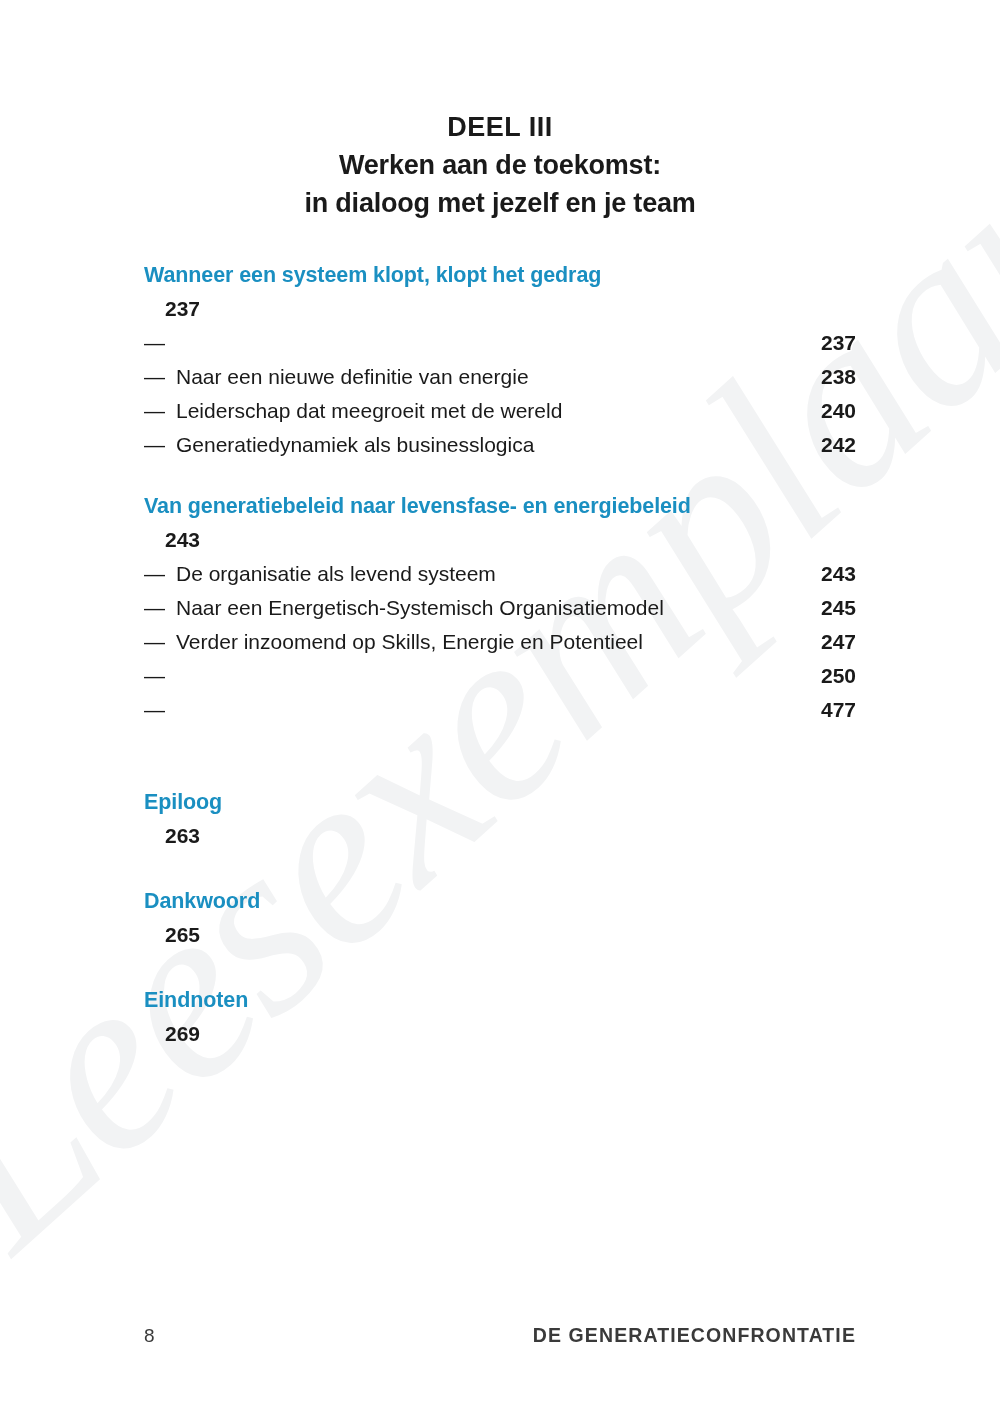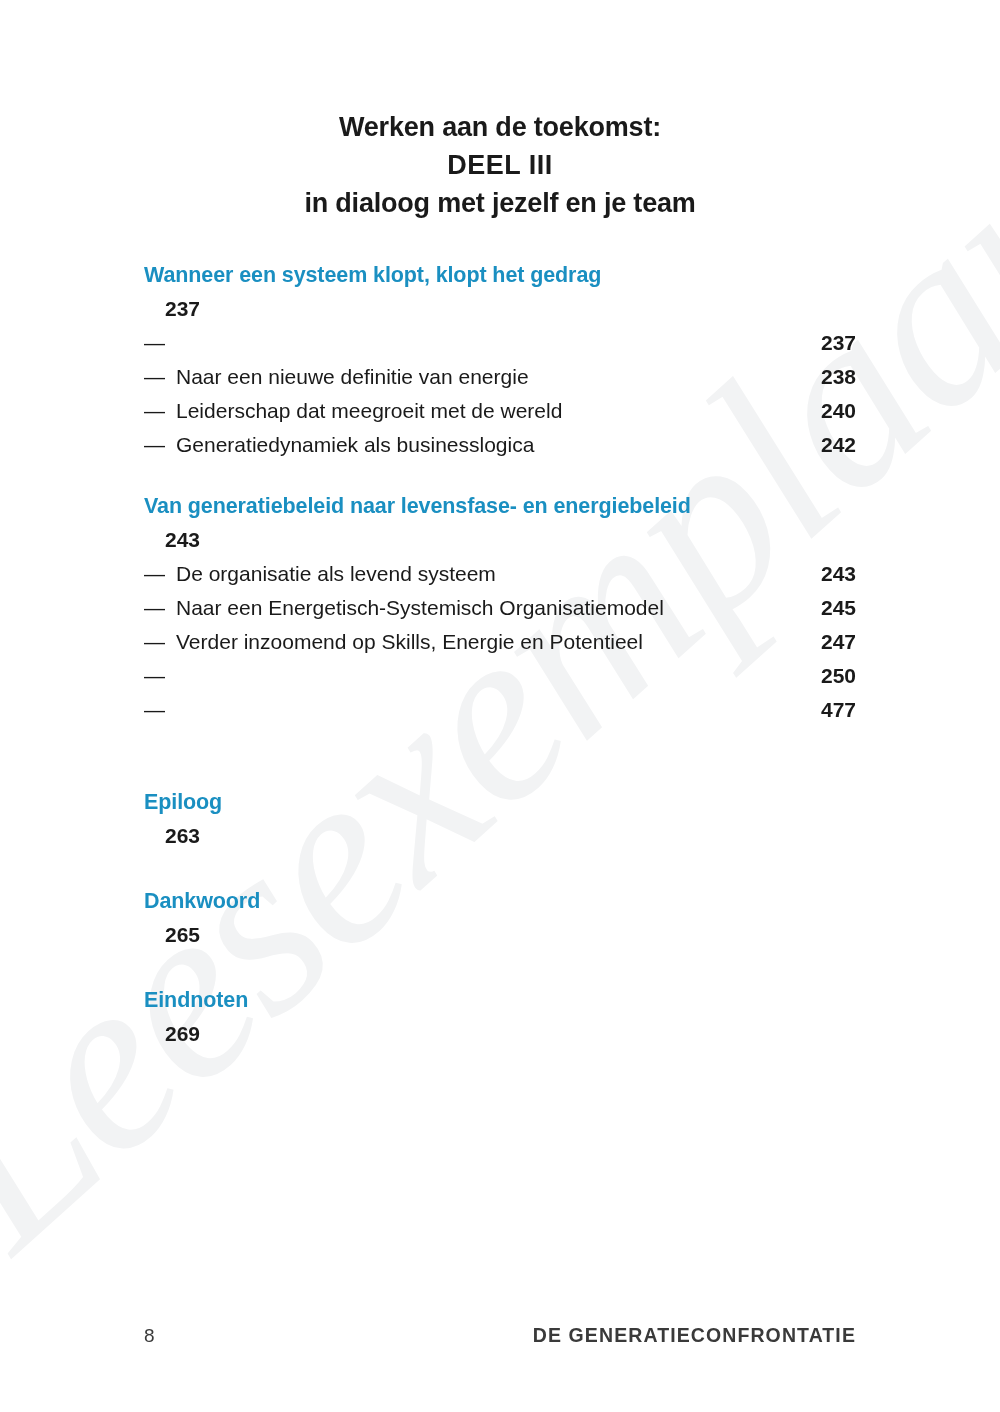--- a/index.html
+++ b/index.html
@@ -166,22 +166,22 @@
 </head>
 <body>
 
 <div class="page">
 
   <div class="watermark">Leesexemplaar</div>
 
   <div class="content">
 
     <div class="part-title">
+      <div class="line line-1">DEEL III</div>
       <div class="line line-2">Werken aan de toekomst:</div>
-      <div class="line line-1">DEEL III</div>
       <div class="line line-3">in dialoog met jezelf en je team</div>
     </div>
 
     <div class="toc" id="toc-root">
         <div class="toc-group">
           <div class="row section">
             <div class="label">Wanneer een systeem klopt, klopt het gedrag</div>
             <div class="page-num">237</div>
           </div>
           <div class="row item">

